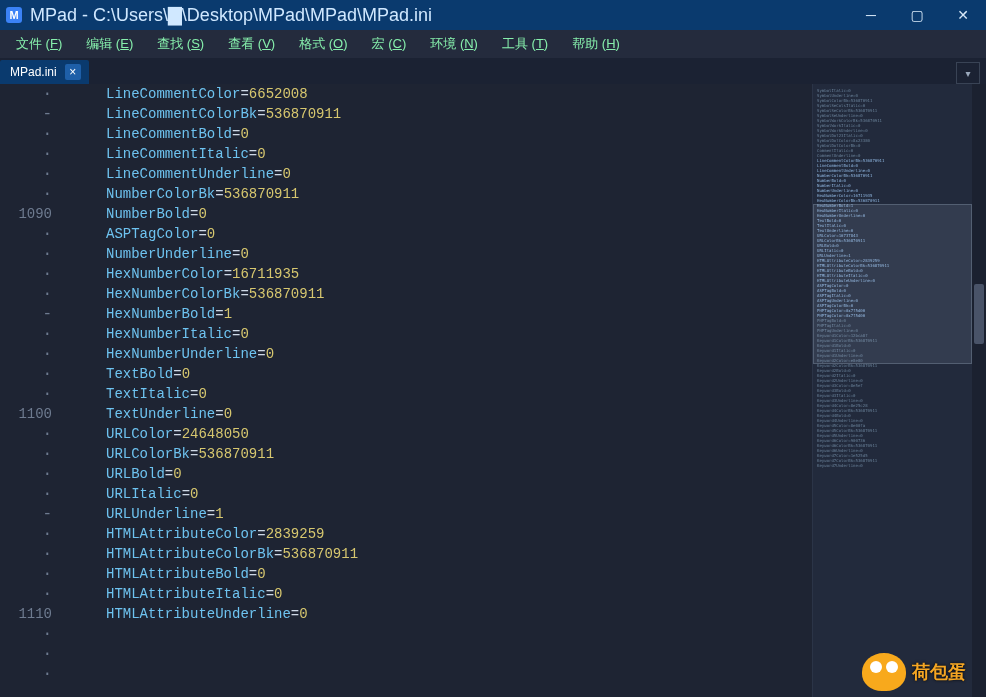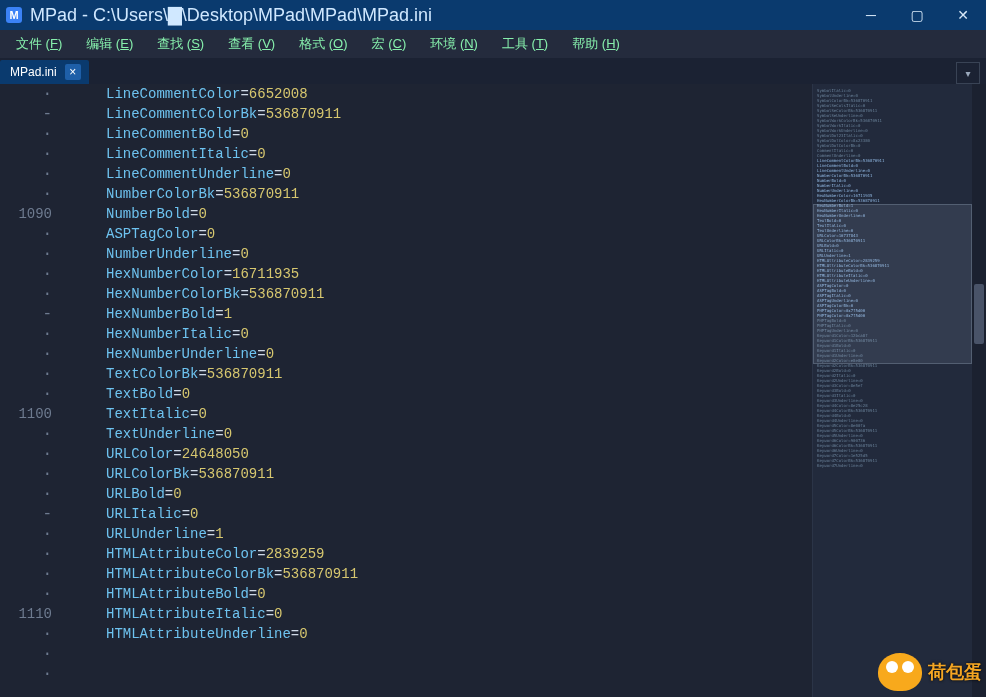--- a/index.html
+++ b/index.html
@@ -92,21 +92,21 @@
 }
 .minimap .mm-hot { color: #8fb6e0; }
 .scrollbar {
   width: 14px; background: #1b2130;
 }
 .scrollbar .thumb {
   width: 10px; margin: 2px auto; height: 60px; background: #495368;
   border-radius: 2px; margin-top: 200px;
 }
 .watermark {
-  position: absolute; right: 4px; bottom: 6px;
+  position: absolute; right: 20px; bottom: 6px;
   display: flex; align-items: center; gap: 6px; pointer-events: none;
 }
 .watermark .egg {
   width: 44px; height: 38px; background: #f8a91c;
   border-radius: 50% 50% 45% 45%; position: relative;
 }
 .watermark .egg::before, .watermark .egg::after {
   content:""; position:absolute; background:#fff; border-radius:50%;
   width:12px; height:12px; top:8px;
 }
@@ -194,21 +194,20 @@
           <div class="c-line"><span class="tok-key">LineCommentUnderline</span><span class="tok-eq">=</span><span class="tok-val">0</span></div>
           <div class="c-line"><span class="tok-key">NumberColorBk</span><span class="tok-eq">=</span><span class="tok-val">536870911</span></div>
           <div class="c-line"><span class="tok-key">NumberBold</span><span class="tok-eq">=</span><span class="tok-val">0</span></div>
           <div class="c-line"><span class="tok-key">ASPTagColor</span><span class="tok-eq">=</span><span class="tok-val">0</span></div>
           <div class="c-line"><span class="tok-key">NumberUnderline</span><span class="tok-eq">=</span><span class="tok-val">0</span></div>
           <div class="c-line"><span class="tok-key">HexNumberColor</span><span class="tok-eq">=</span><span class="tok-val">16711935</span></div>
           <div class="c-line"><span class="tok-key">HexNumberColorBk</span><span class="tok-eq">=</span><span class="tok-val">536870911</span></div>
           <div class="c-line"><span class="tok-key">HexNumberBold</span><span class="tok-eq">=</span><span class="tok-val">1</span></div>
           <div class="c-line"><span class="tok-key">HexNumberItalic</span><span class="tok-eq">=</span><span class="tok-val">0</span></div>
           <div class="c-line"><span class="tok-key">HexNumberUnderline</span><span class="tok-eq">=</span><span class="tok-val">0</span></div>
-          <div class="c-line"><span class="tok-key">TextColorBk</span><span class="tok-eq">=</span><span class="tok-val">536870911</span></div>
           <div class="c-line"><span class="tok-key">TextBold</span><span class="tok-eq">=</span><span class="tok-val">0</span></div>
           <div class="c-line"><span class="tok-key">TextItalic</span><span class="tok-eq">=</span><span class="tok-val">0</span></div>
           <div class="c-line"><span class="tok-key">TextUnderline</span><span class="tok-eq">=</span><span class="tok-val">0</span></div>
           <div class="c-line"><span class="tok-key">URLColor</span><span class="tok-eq">=</span><span class="tok-val">24648050</span></div>
           <div class="c-line"><span class="tok-key">URLColorBk</span><span class="tok-eq">=</span><span class="tok-val">536870911</span></div>
           <div class="c-line"><span class="tok-key">URLBold</span><span class="tok-eq">=</span><span class="tok-val">0</span></div>
           <div class="c-line"><span class="tok-key">URLItalic</span><span class="tok-eq">=</span><span class="tok-val">0</span></div>
           <div class="c-line"><span class="tok-key">URLUnderline</span><span class="tok-eq">=</span><span class="tok-val">1</span></div>
           <div class="c-line"><span class="tok-key">HTMLAttributeColor</span><span class="tok-eq">=</span><span class="tok-val">2839259</span></div>
           <div class="c-line"><span class="tok-key">HTMLAttributeColorBk</span><span class="tok-eq">=</span><span class="tok-val">536870911</span></div>

